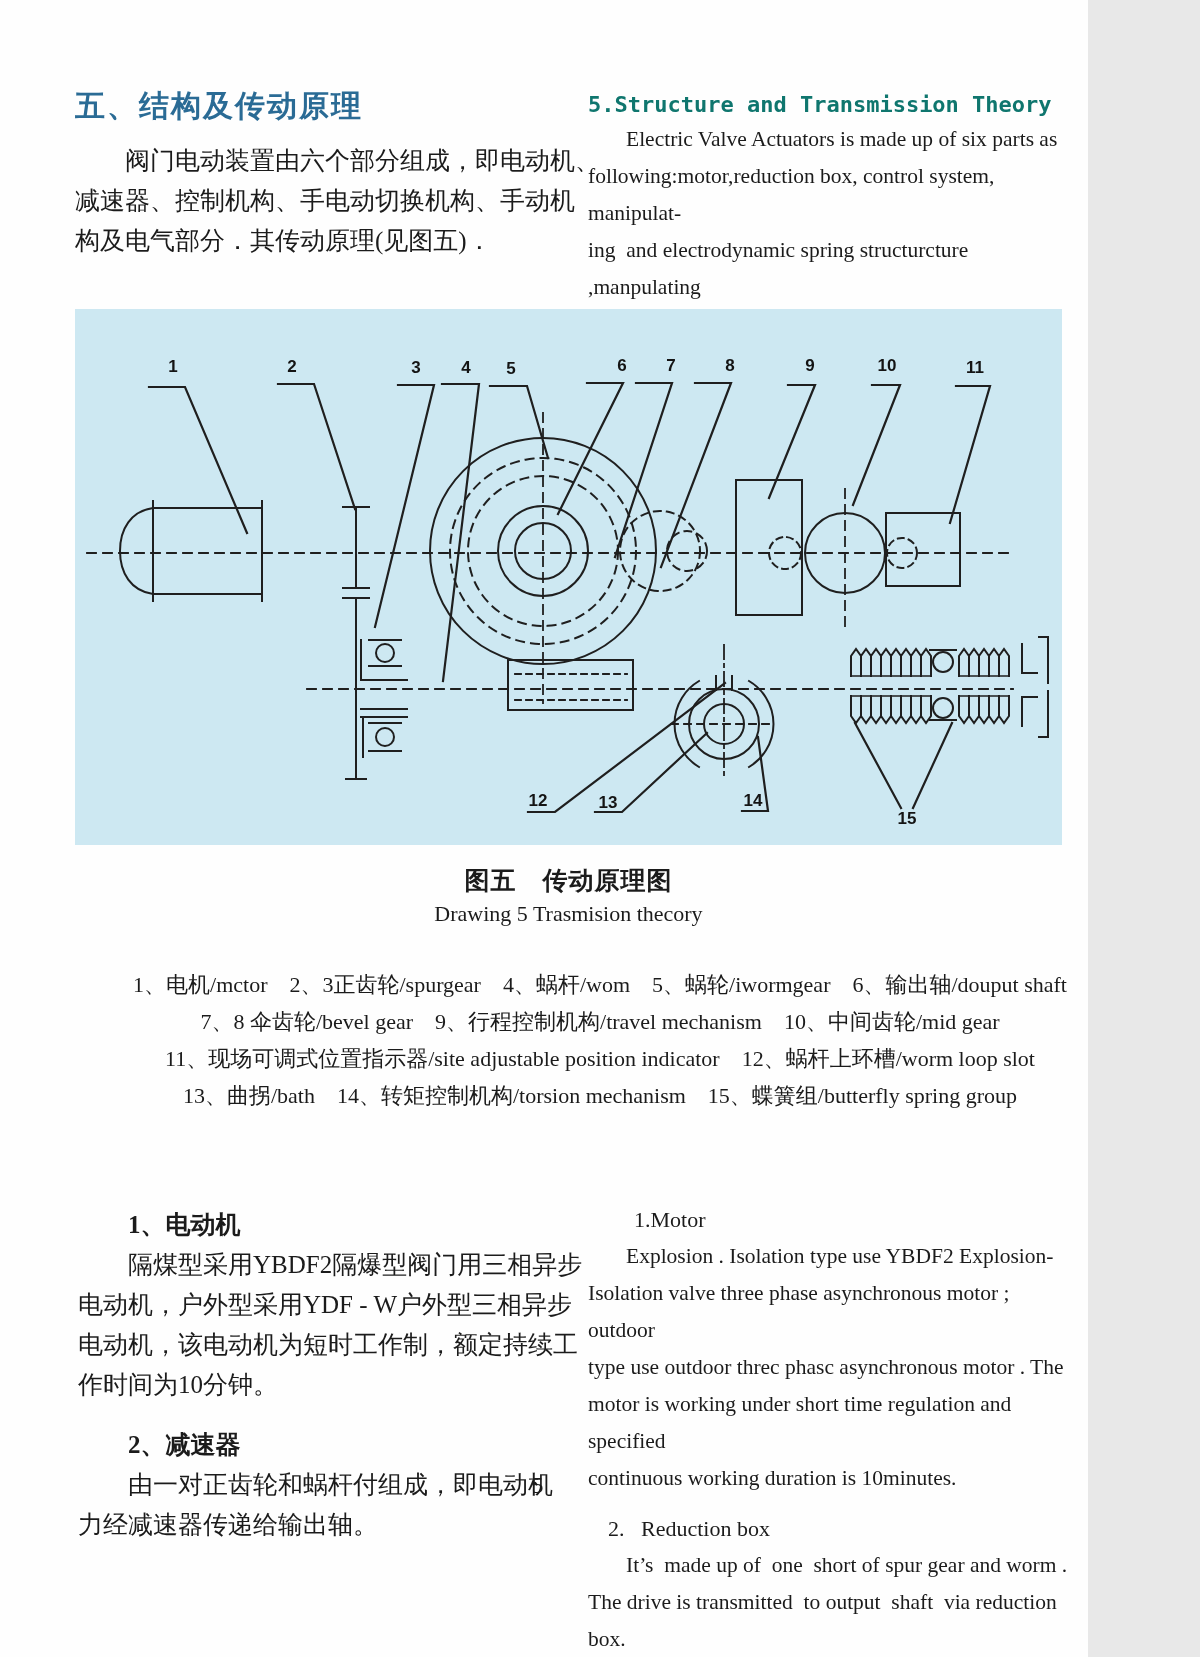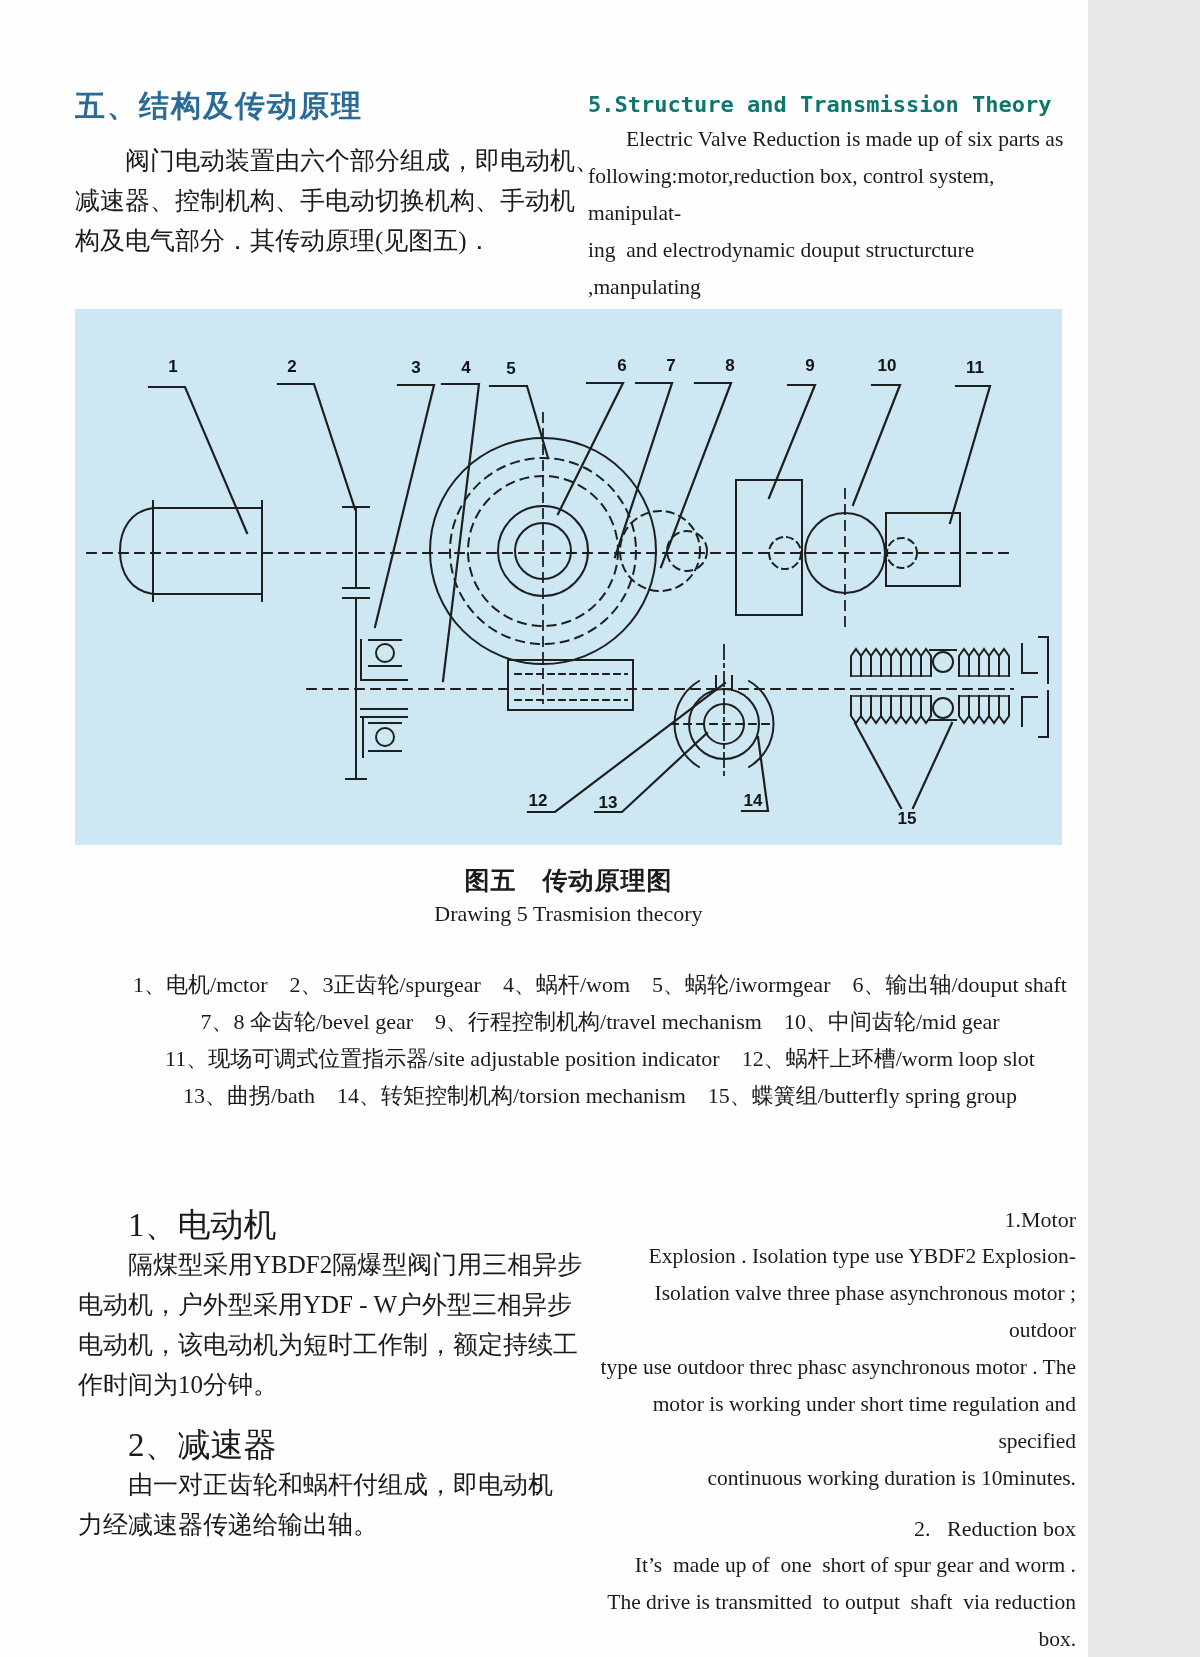--- a/index.html
+++ b/index.html
@@ -27,45 +27,45 @@
   .cap-zh{position:absolute;left:75px;top:864px;width:987px;text-align:center;
           font-size:25px;font-weight:bold;letter-spacing:1px;}
   .cap-en{position:absolute;left:75px;top:901px;width:987px;text-align:center;font-size:22px;}
 
   
   .parts{position:absolute;left:55px;top:966px;width:1090px;text-align:center;}
   .parts-line{font-size:22px;line-height:37px;white-space:pre;}
 
   
   .sec-left{position:absolute;left:78px;top:1205px;width:478px;}
-  .sec-right{position:absolute;left:588px;top:1202px;width:488px;text-align:right;}
-  .sec-title-zh{font-size:33px;font-weight:400;margin-left:50px;line-height:40px;white-space:pre;}
+  .sec-right{position:absolute;left:588px;top:1202px;width:488px;}
+  .sec-title-zh{font-size:25px;font-weight:700;margin-left:50px;line-height:40px;white-space:pre;}
   .sec-title-en{font-size:22px;margin-left:46px;line-height:36px;white-space:pre;}
   .gap-s{height:14px;}
   .gap-m{height:20px;}
 
   .pagenum{position:absolute;left:0;top:1472px;width:1075px;text-align:center;font-size:24px;}
 </style>
 </head>
 <body>
 
 <div class="page">
 
   <section class="intro-left">
     <div class="h-zh">五、结构及传动原理</div>
     <div class="zh-line zh-indent">阀门电动装置由六个部分组成，即电动机、</div>
     <div class="zh-line">减速器、控制机构、手电动切换机构、手动机</div>
     <div class="zh-line">构及电气部分．其传动原理(见图五)．</div>
   </section>
 
   <section class="intro-right">
     <div class="h-en">5.Structure and Transmission Theory</div>
-    <div class="en-line en-indent">Electric Valve Reduction is made up of six parts as</div>
+    <div class="en-line en-indent">Electric Valve Actuators is made up of six parts as</div>
     <div class="en-line">following:motor,reduction box, control system, manipulat-</div>
-    <div class="en-line">ing  and electrodynamic douput structurcture ,manpulating</div>
+    <div class="en-line">ing  and electrodynamic spring structurcture ,manpulating</div>
     <div class="en-line">structure and electric . Drawing 5 is transmissin theory</div>
   </section>
 
   <figure class="figure" style="margin:0">
     <svg viewBox="0 0 987 537" width="987" height="537">
       <g stroke="#1f1f1f" fill="none" stroke-width="2" stroke-linecap="square">
 
         <g stroke-width="1.8" stroke-dasharray="9,7">
           <path d="M12,244 H936"></path>
           <path d="M232,380 H938"></path>

